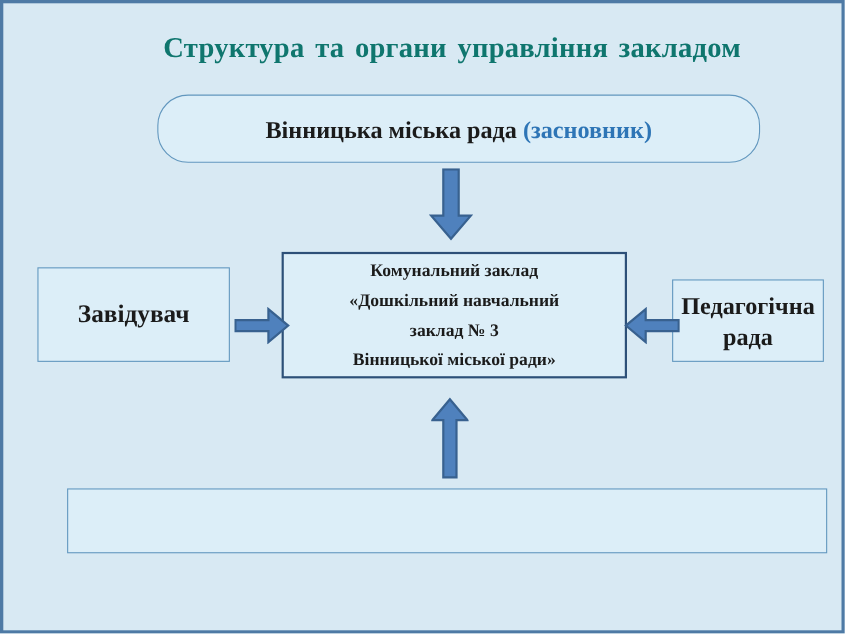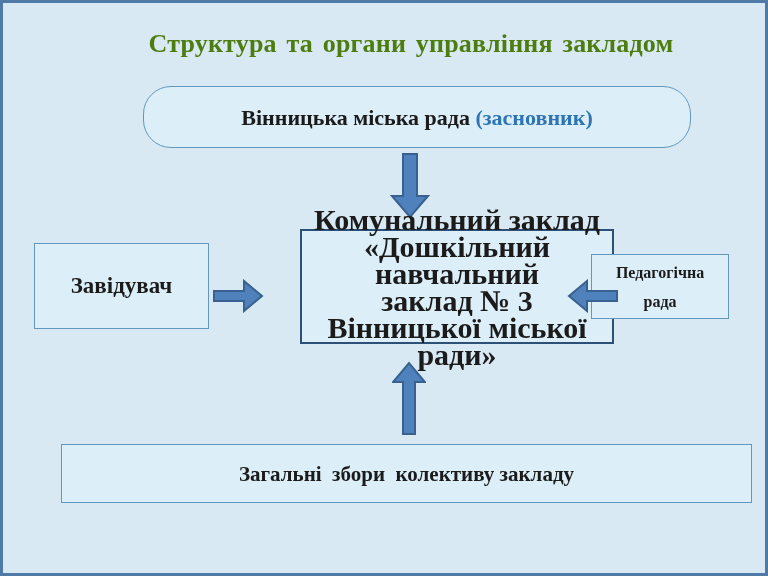--- a/index.html
+++ b/index.html
@@ -14,21 +14,21 @@
     font-family: "Liberation Serif", serif;
   }
   .title {
     position: absolute;
     left: 58px;
     top: 26px;
     width: 700px;
     text-align: center;
     font-size: 26px;
     font-weight: bold;
-    color: #4d7c0f;
+    color: #0f766e;
     word-spacing: 3px;
     letter-spacing: 0.2px;
   }
   .box {
     position: absolute;
     box-sizing: border-box;
     background: #dceef8;
     display: flex;
     flex-direction: column;
     align-items: center;
@@ -41,33 +41,32 @@
   .dark-border  { border: 2px solid #2d5078; }
 
   .founder-box {
     left: 140px; top: 83px;
     width: 548px; height: 62px;
     font-size: 22px; line-height: 29px; border-radius: 28px;
   }
   .institution-box {
     left: 253px; top: 226px;
     width: 314px; height: 115px;
-    font-size: 30px; line-height: 27px;
+    font-size: 16px; line-height: 27px;
     white-space: pre-line;
-    margin-left: 44px;
   }
   .head-box {
     left: 31px; top: 240px;
     width: 175px; height: 86px;
     font-size: 23px;
   }
   .pedagogical-box {
-    left: 588px; top: 251px;
-    width: 138px; height: 65px;
-    font-size: 16px; line-height: 29px;
+    left: 608px; top: 251px;
+    width: 138px; height: 75px;
+    font-size: 22px; line-height: 29px;
     white-space: pre-line;
   }
   .assembly-box {
     left: 58px; top: 441px;
     width: 691px; height: 59px;
     font-size: 21px; line-height: 26px;
   }
   .note-blue { color: #2e75b6; }
   .keep-spaces { white-space: pre-wrap; }
 
@@ -116,16 +115,15 @@
 
   <svg class="arrow arrow-left" width="51" height="34" viewBox="0 0 51 34">
     <polygon points="50,12 20,12 20,2 2,17 20,32 20,22 50,22"></polygon>
   </svg>
 
   <svg class="arrow arrow-up" width="34" height="75" viewBox="0 0 34 75">
     <polygon points="11,21 1,21 17,2 33,21 23,21 23,73 11,73"></polygon>
   </svg>
 
   <div class="box light-border assembly-box">
-    <div class="keep-spaces">Загальні  збори  колективу закладу</div>
   </div>
 
 </div>
 
 </body></html>

